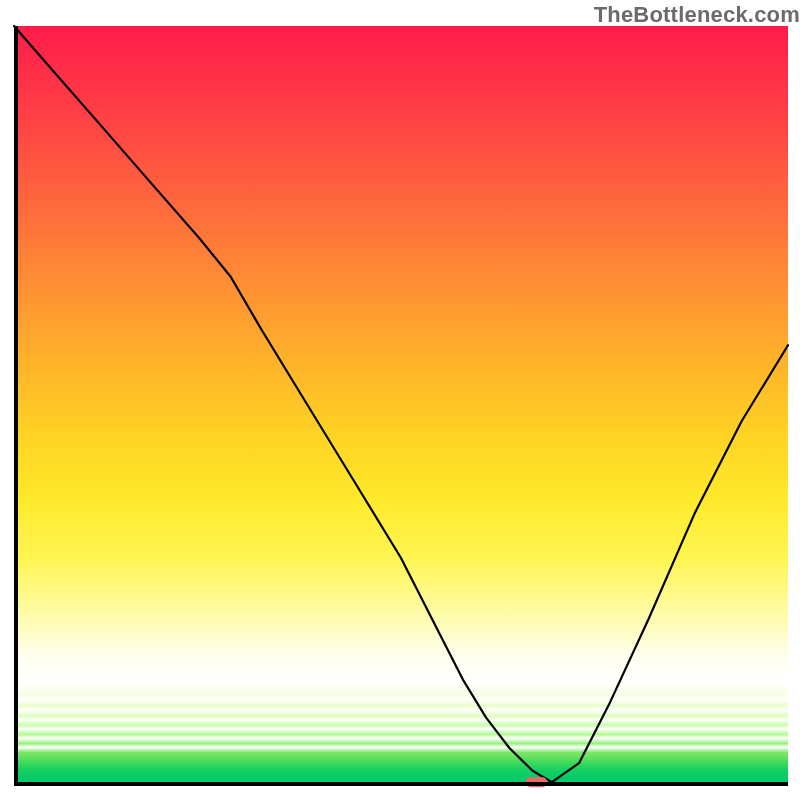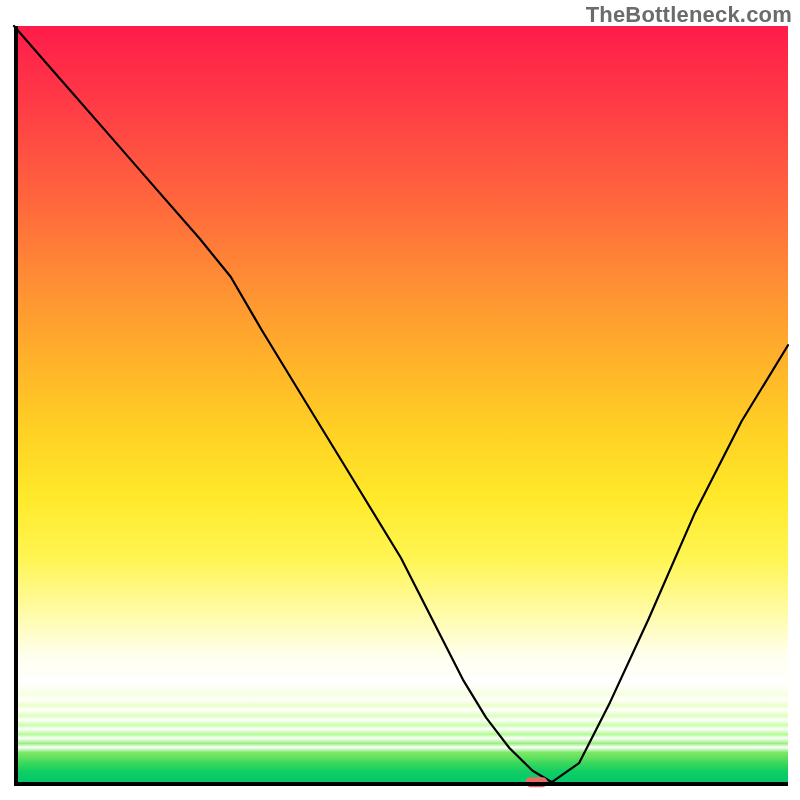--- a/index.html
+++ b/index.html
@@ -11,21 +11,21 @@
     font-family: Arial, Helvetica, sans-serif;
     overflow: hidden;
   }
   .frame {
     position: relative;
     width: 800px;
     height: 800px;
   }
   .watermark {
     position: absolute;
-    right: 8px;
+    right: 0;
     top: 2px;
     font-size: 22px;
     font-weight: bold;
     color: #6b6b6b;
     letter-spacing: 0.2px;
     user-select: none;
   }
 
   
   .plot {

